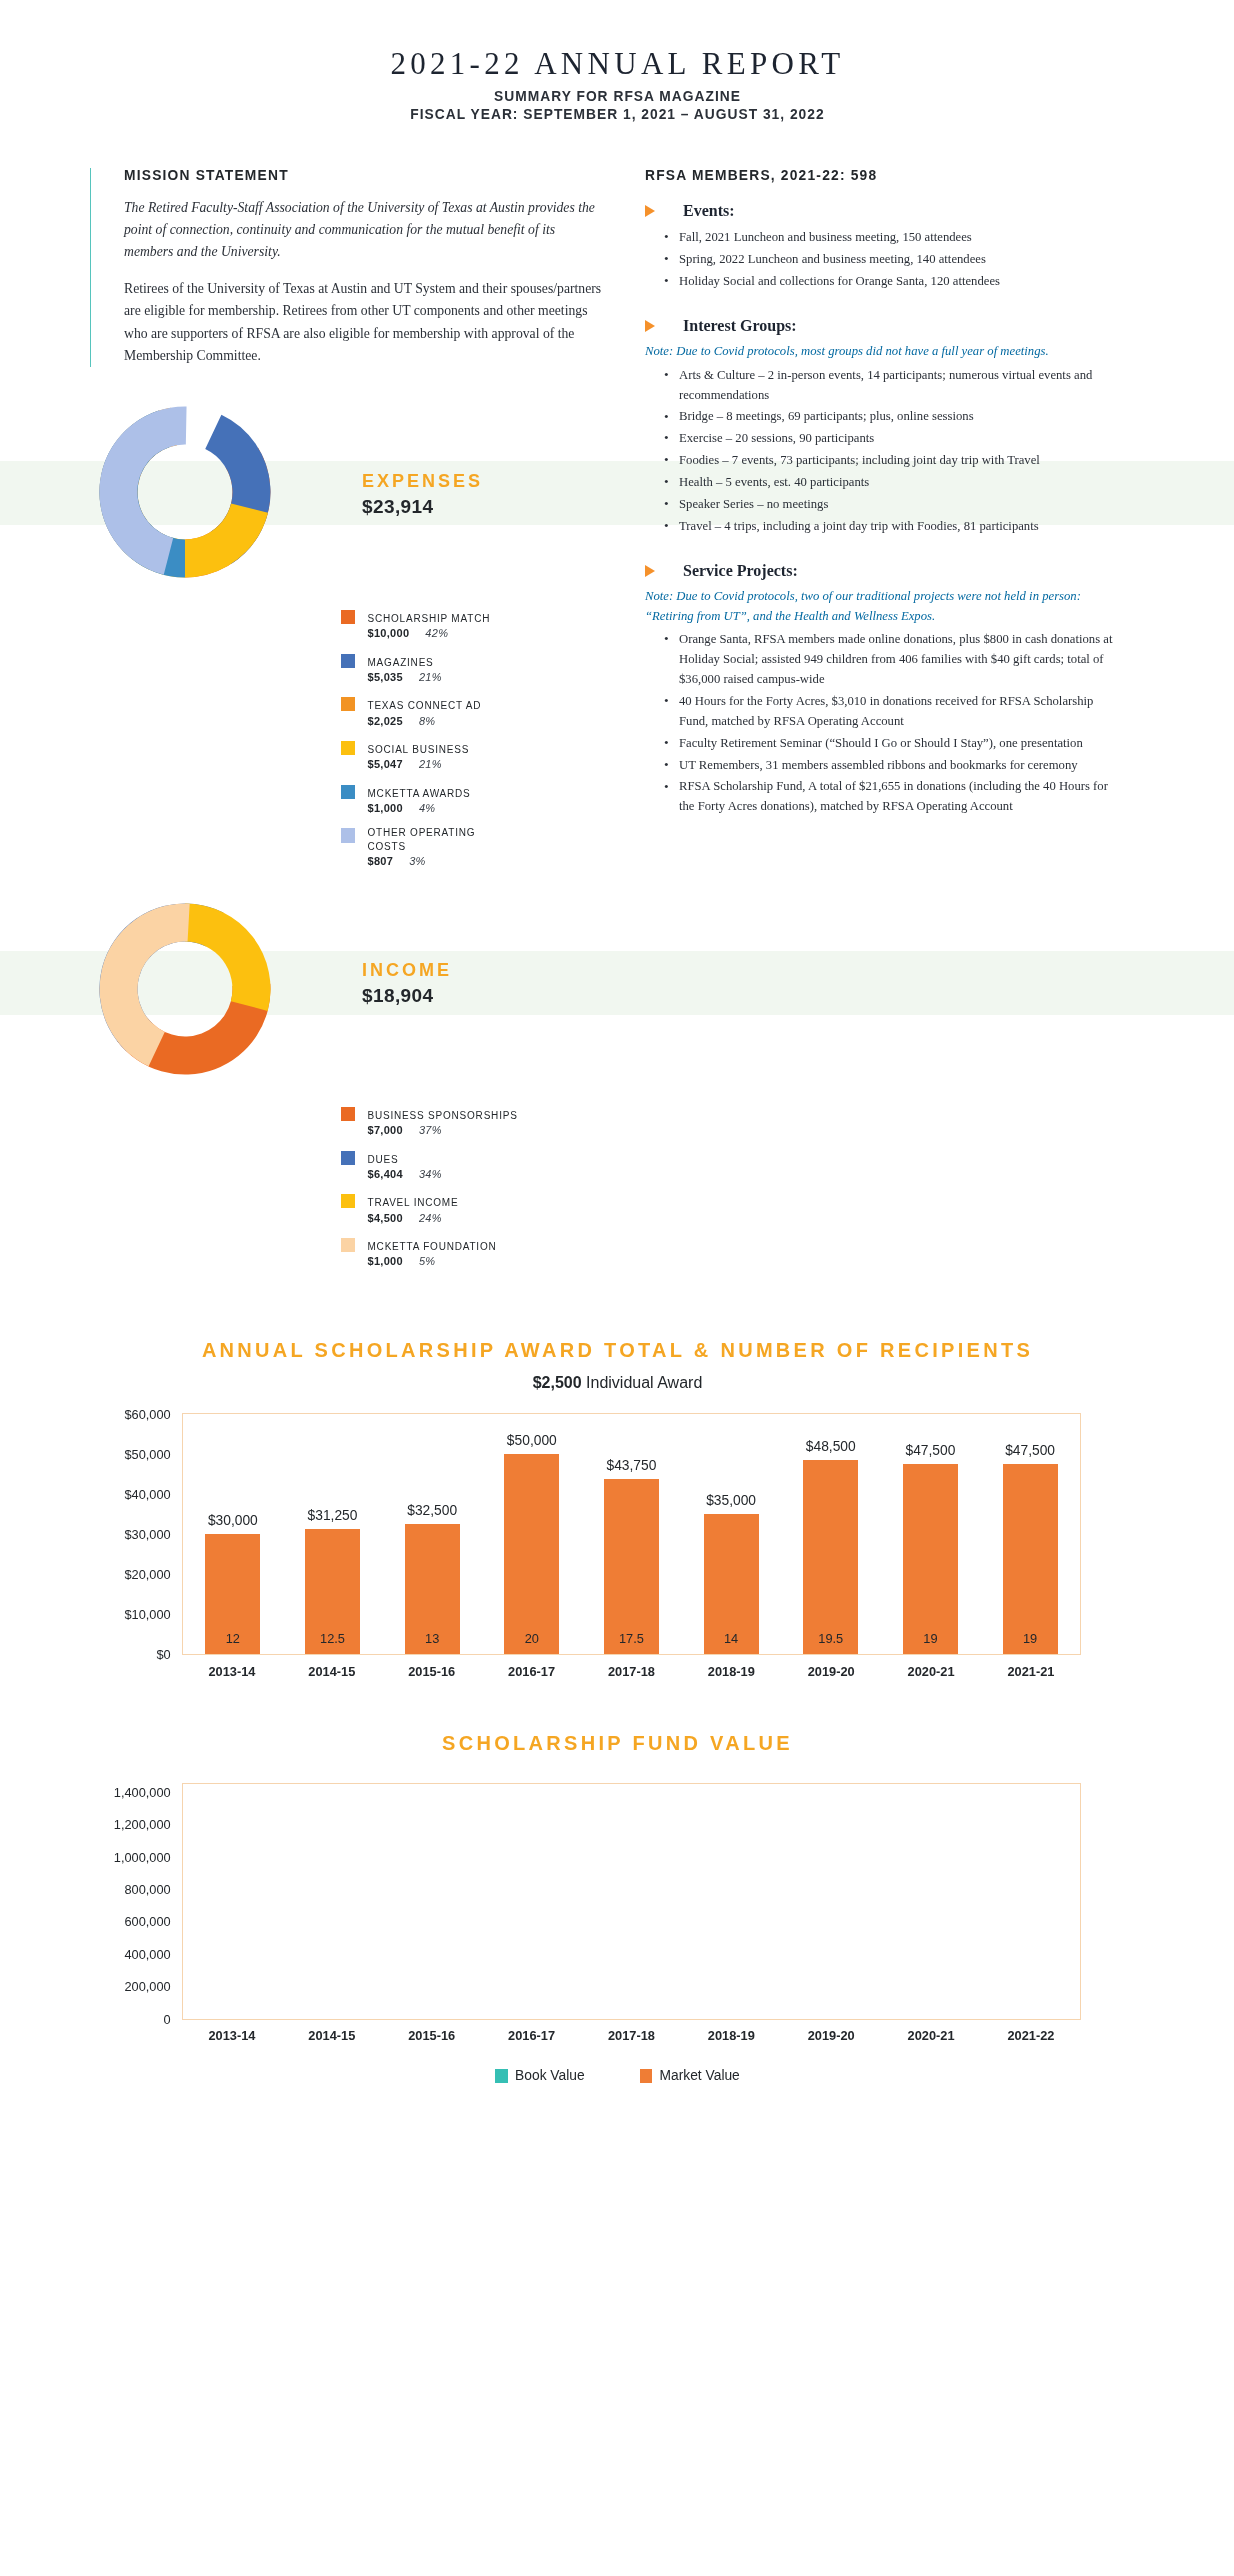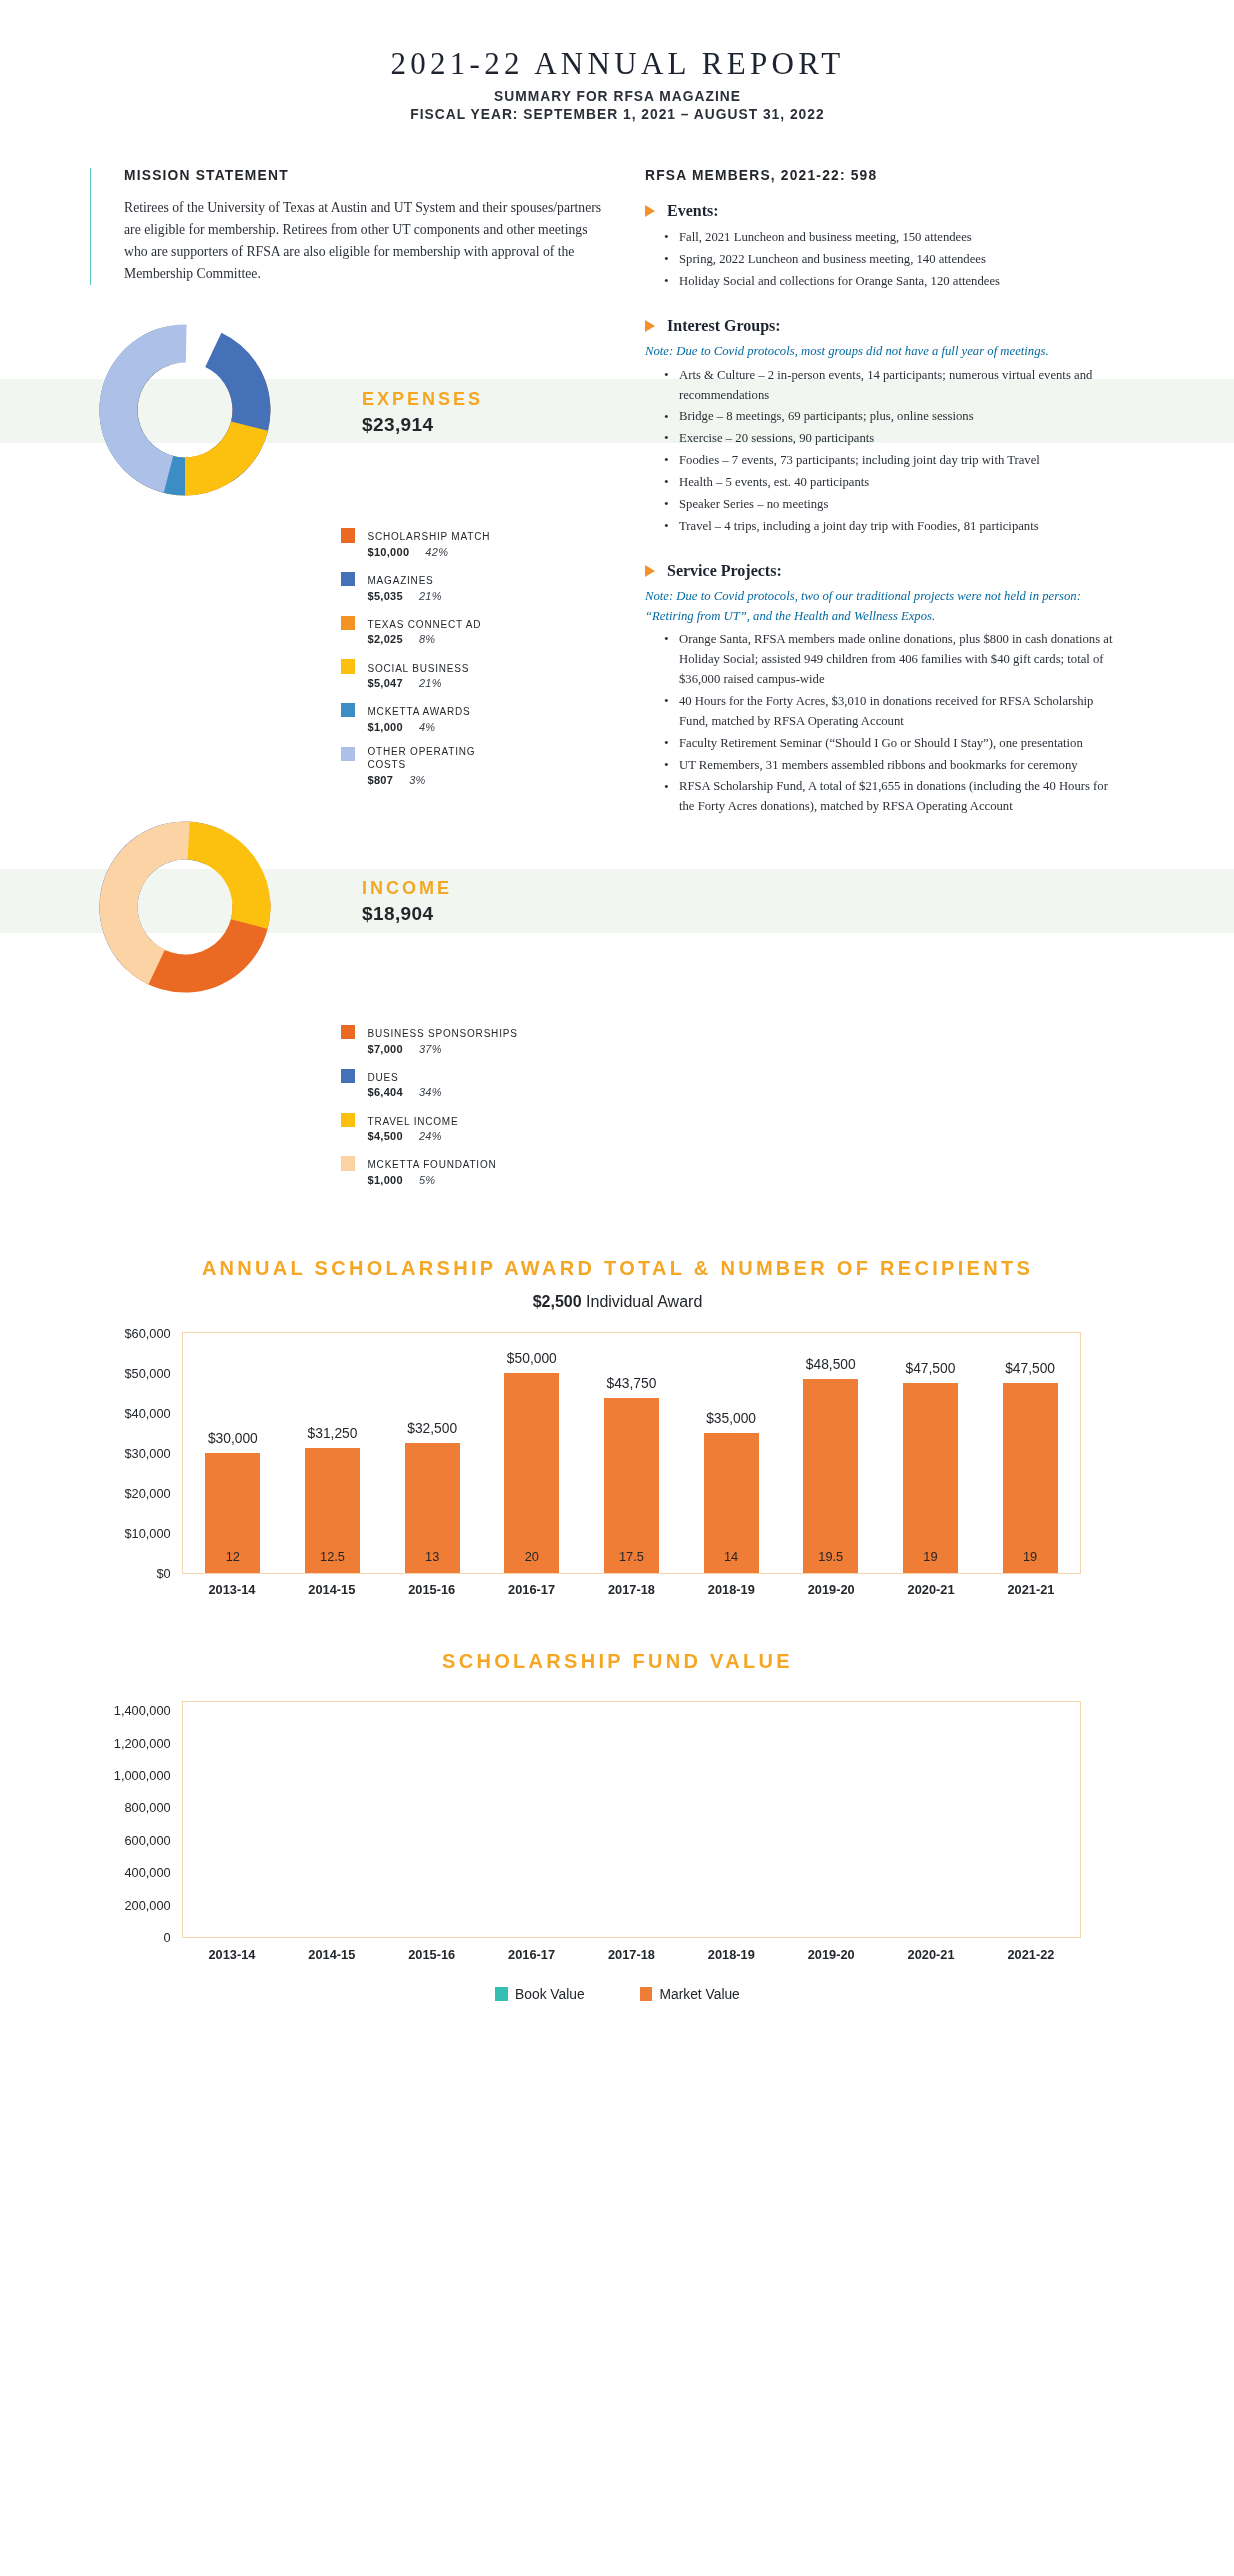--- a/index.html
+++ b/index.html
@@ -60,21 +60,21 @@
   .mission p.ital { font-style:italic; }
 
   .members-head {
     font-size:13.8px;
     letter-spacing:1.2px;
     font-weight:700;
     color:#23272b;
     margin-bottom:17px;
   }
   .sec-head {
-    display:flex; align-items:center; gap:12px;
+    display:flex; align-items:center; gap:28px;
     margin:19px 0 7.6px 0;
   }
   .sec-head:first-of-type { margin-top:0; }
   .tri {
     width:0;height:0;
     border-top:6.6px solid transparent;
     border-bottom:6.6px solid transparent;
     border-left:10.4px solid #f5912b;
     flex:none;
   }
@@ -180,20 +180,21 @@
     <div class="hdr-sub">SUMMARY FOR RFSA MAGAZINE</div>
     <div class="hdr-sub2">FISCAL YEAR: SEPTEMBER 1, 2021 – AUGUST 31, 2022</div>
   </div>
 
   <div class="cols">
 
     <div class="col-left">
 
       <div class="mission">
         <h3>MISSION STATEMENT</h3>
+        <p class="ital">The Retired Faculty-Staff Association of the University of Texas at Austin provides the point of connection, continuity and communication for the mutual benefit of its members and the University.</p>
         <p>Retirees of the University of Texas at Austin and UT System and their spouses/partners are eligible for membership. Retirees from other UT components and other meetings who are supporters of RFSA are also eligible for membership with approval of the Membership Committee.</p>
       </div>
 
       <div class="donut-block" style="margin-top:30px;">
         <div class="band" style="top:64px;"></div>
         <div class="donut-row">
           <div class="donut-wrap">
             <svg viewBox="0 0 200 200" width="190" height="190" style="display:block">
               <g transform="translate(100,100)">
 

